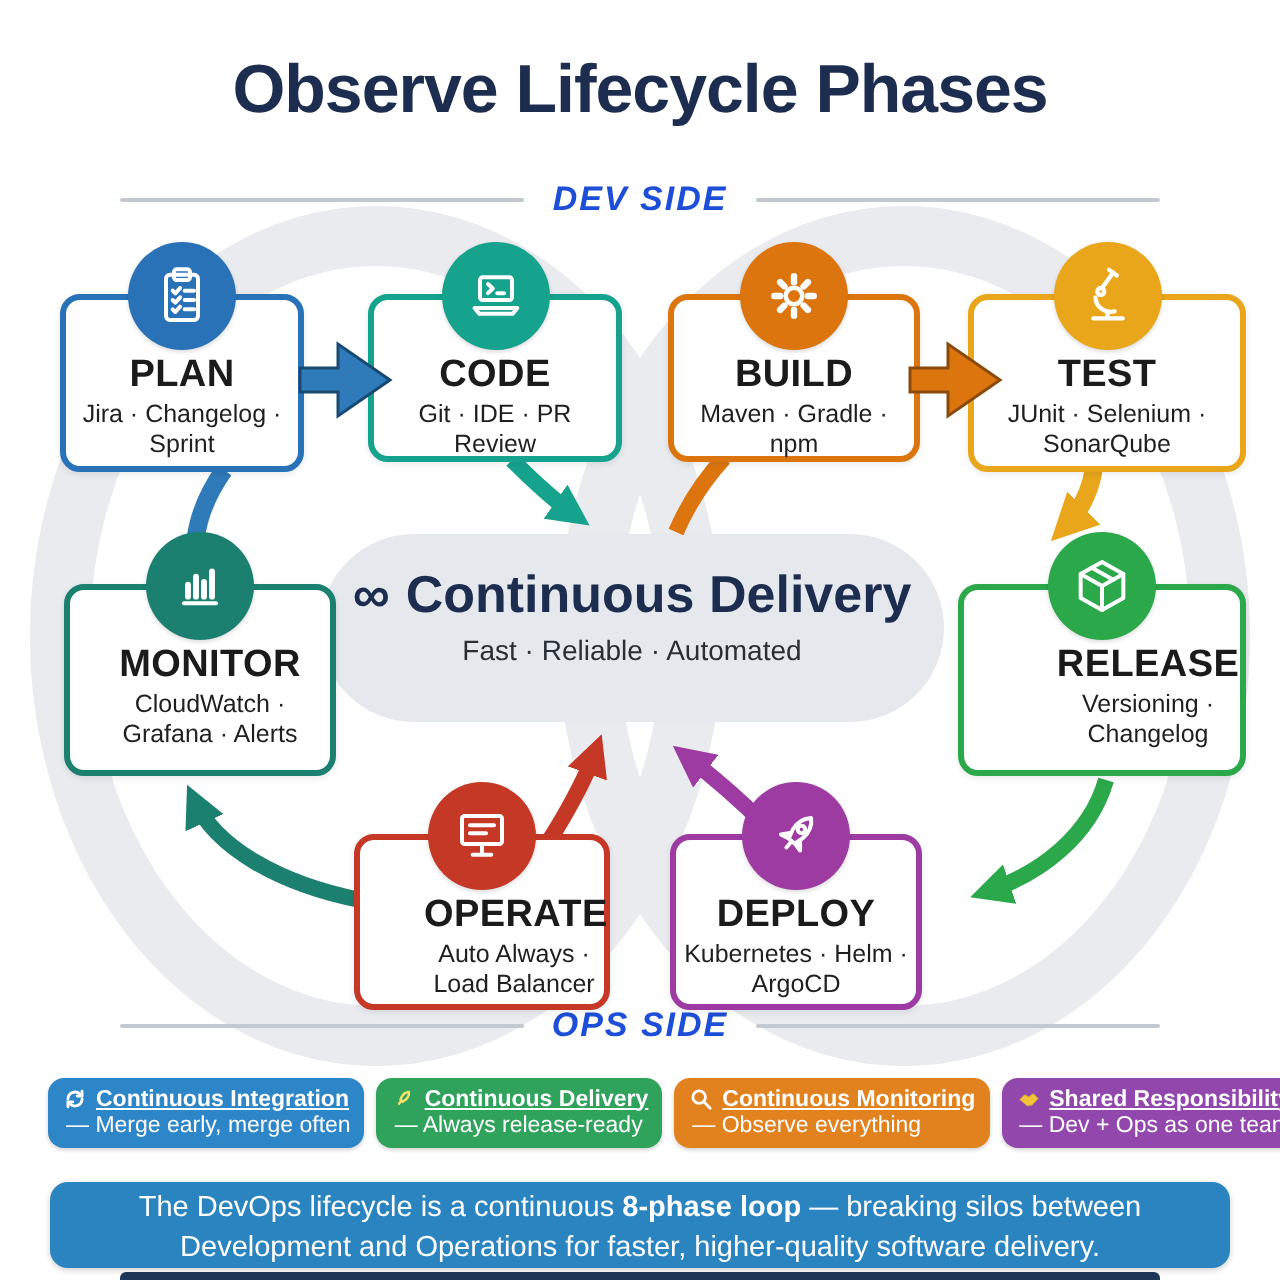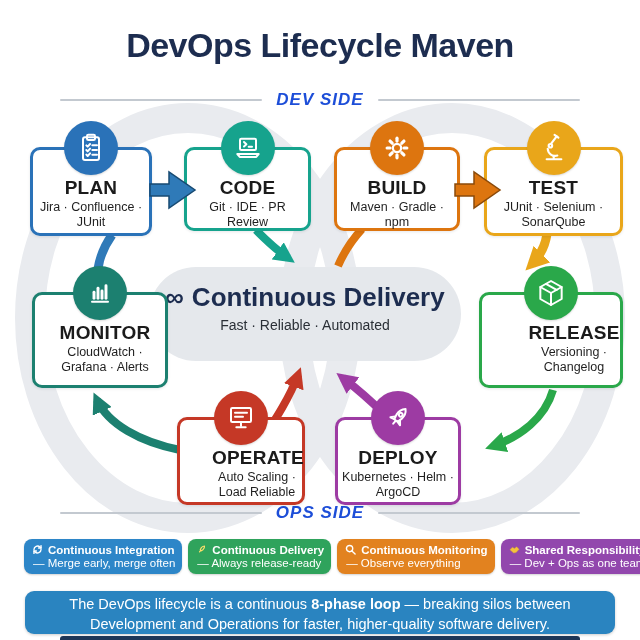--- a/index.html
+++ b/index.html
@@ -13,21 +13,21 @@
   .side-label-row .rule{flex:1;height:2px;background:#c3c9d0;border-radius:2px;}
   .side-label{font-size:17px;font-weight:700;font-style:italic;color:#1d4ed8;letter-spacing:1px;white-space:nowrap;}
   #dev-side-row{top:90px;}
   #ops-side-row{top:503px;}
 
   svg.layer{position:absolute;left:0;top:0;pointer-events:none;}
   #rings{z-index:0;}
   #curves{z-index:2;}
   #chevrons{z-index:5;}
 
-  .center-pill{position:absolute;left:149px;top:267px;width:312px;height:94px;background:#e5e8ec;
+  .center-pill{position:absolute;left:160px;top:267px;width:312px;height:94px;background:#e5e8ec;
     border-radius:47px;z-index:1;text-align:center;padding-top:15px;box-sizing:border-box;}
   .center-title{font-size:26px;font-weight:800;color:#1d2d50;}
   .center-title .inf{font-weight:700;margin-right:8px;}
   .center-sub{font-size:14px;color:#2a2f36;margin-top:4px;}
 
   .phase{position:absolute;background:#ffffff;border:3px solid #888;border-radius:10px;z-index:3;
     text-align:center;box-sizing:border-box;padding-top:28px;box-shadow:0 1px 3px rgba(20,30,50,.10);}
   .icon-circle{position:absolute;top:-29px;left:50%;transform:translateX(-50%);width:54px;height:54px;
     border-radius:50%;display:flex;align-items:center;justify-content:center;box-shadow:0 1px 2px rgba(0,0,0,.15);}
   .icon-circle svg{width:32px;height:32px;}
@@ -39,42 +39,42 @@
   #phase-build  {left:334px;top:147px;width:126px;height:84px;}
   #phase-test   {left:484px;top:147px;width:139px;height:89px;}
   #phase-monitor{left:32px; top:292px;width:136px;height:96px;}
   #phase-release{left:479px;top:292px;width:144px;height:96px;}
   #phase-operate{left:177px;top:417px;width:128px;height:88px;padding-left:32px;}
   #phase-deploy {left:335px;top:417px;width:126px;height:88px;}
 
   .legend-row{position:absolute;left:24px;top:539px;width:592px;display:flex;gap:6px;z-index:4;}
   .legend-badge{flex:1;border-radius:8px;color:#ffffff;padding:4px 7px 5px 7px;box-sizing:border-box;
     box-shadow:0 1px 2px rgba(0,0,0,.18);}
-  .legend-top{display:flex;align-items:center;gap:4px;font-size:11.5px;font-weight:800;white-space:nowrap;}
+  .legend-top{display:flex;align-items:center;gap:4px;font-size:11.5px;font-weight:800;white-space:nowrap;text-decoration:underline;}
   .legend-top svg{width:13px;height:13px;flex:0 0 auto;}
   .legend-desc{font-size:11.5px;margin-top:1px;padding-left:2px;white-space:nowrap;}
 
   .footer-bar{position:absolute;left:25px;top:591px;width:590px;height:43px;border-radius:9px;z-index:4;
     color:#ffffff;text-align:center;font-size:14.5px;line-height:1.35;padding-top:4px;box-sizing:border-box;
     box-shadow:0 1px 3px rgba(0,0,0,.2);}
   .footer-bar b{font-weight:800;}
   .bottom-strip{position:absolute;left:60px;top:636px;width:520px;height:4px;background:#1d3657;z-index:4;
     border-radius:3px 3px 0 0;}
 </style>
 </head>
 <body>
 
 <div class="stage">
 
   <svg id="rings" class="layer" width="640" height="640">
     <ellipse cx="188" cy="318" rx="158" ry="200" fill="none" stroke="#e9ebef" stroke-width="30"></ellipse>
     <ellipse cx="452" cy="318" rx="158" ry="200" fill="none" stroke="#e9ebef" stroke-width="30"></ellipse>
   </svg>
 
-  <div class="page-title">DevOps Lifecycle Maven</div>
+  <div class="page-title">Observe Lifecycle Phases</div>
 
   <div class="side-label-row" id="dev-side-row">
     <div class="rule"></div>
     <div class="side-label">DEV SIDE</div>
     <div class="rule"></div>
   </div>
 
   <svg id="curves" class="layer" width="640" height="640">
     <defs>
       <marker id="m-teal" viewBox="0 0 10 10" refX="6" refY="5" markerWidth="2.6" markerHeight="2.6" orient="auto-start-reverse">
@@ -120,21 +120,21 @@
           <rect x="9" y="2" width="6" height="4" rx="1"></rect>
         <path d="M8.5 10l1 1 1.8-2"></path>
           <path d="M13 10h3.5"></path>
         <path d="M8.5 13.5l1 1 1.8-2"></path>
           <path d="M13 13.5h3.5"></path>
         <path d="M8.5 17l1 1 1.8-2"></path>
           <path d="M13 17h3.5"></path>
       </svg>
     </div>
     <div class="phase-name">PLAN</div>
-    <div class="phase-tools">Jira · Confluence · JUnit</div>
+    <div class="phase-tools">Jira · Changelog · Sprint</div>
   </div>
 
   <div class="phase" id="phase-code" style="border-color: rgb(22, 163, 141);">
     <div class="icon-circle" style="background-color: rgb(22, 163, 141);">
       <svg viewBox="0 0 24 24" fill="none" stroke="#ffffff" stroke-width="1.5" stroke-linecap="round" stroke-linejoin="round">
         <rect x="6" y="5" width="12" height="8.5" rx="1"></rect>
         <path d="M4 16.5h16l-1.8 2.2H5.8z"></path>
         <path d="M9 7.5l1.8 1.7L9 10.9"></path>
           <path d="M12.5 11h2.5"></path>
       </svg>
@@ -211,21 +211,21 @@
     <div class="icon-circle" style="background-color: rgb(197, 56, 38);">
       <svg viewBox="0 0 24 24" fill="none" stroke="#ffffff" stroke-width="1.5" stroke-linecap="round">
         <rect x="4.5" y="4.5" width="15" height="10.5" rx="1"></rect>
         <path d="M7.5 8h9"></path>
           <path d="M7.5 11h6"></path>
         <path d="M12 15v3"></path>
           <path d="M8.5 19h7"></path>
       </svg>
     </div>
     <div class="phase-name">OPERATE</div>
-    <div class="phase-tools">Auto Scaling · Load Reliable</div>
+    <div class="phase-tools">Auto Always · Load Balancer</div>
   </div>
 
   <div class="phase" id="phase-deploy" style="border-color: rgb(157, 59, 163);">
     <div class="icon-circle" style="background-color: rgb(157, 59, 163);">
       <svg viewBox="0 0 24 24" fill="none" stroke="#ffffff" stroke-width="1.5" stroke-linecap="round" stroke-linejoin="round">
         <g transform="rotate(40 12 12)">
           <path d="M12 3.2c2 1.8 3 4.3 2.5 7.6l-1 3.7h-3l-1-3.7C9 7.5 10 5.1 12 3.2z"></path>
           <circle cx="12" cy="8.8" r="1.4"></circle>
           <path d="M9.6 12.5L7.3 15.2l2.6-.6"></path>
             <path d="M14.4 12.5l2.3 2.7-2.6-.6"></path>

